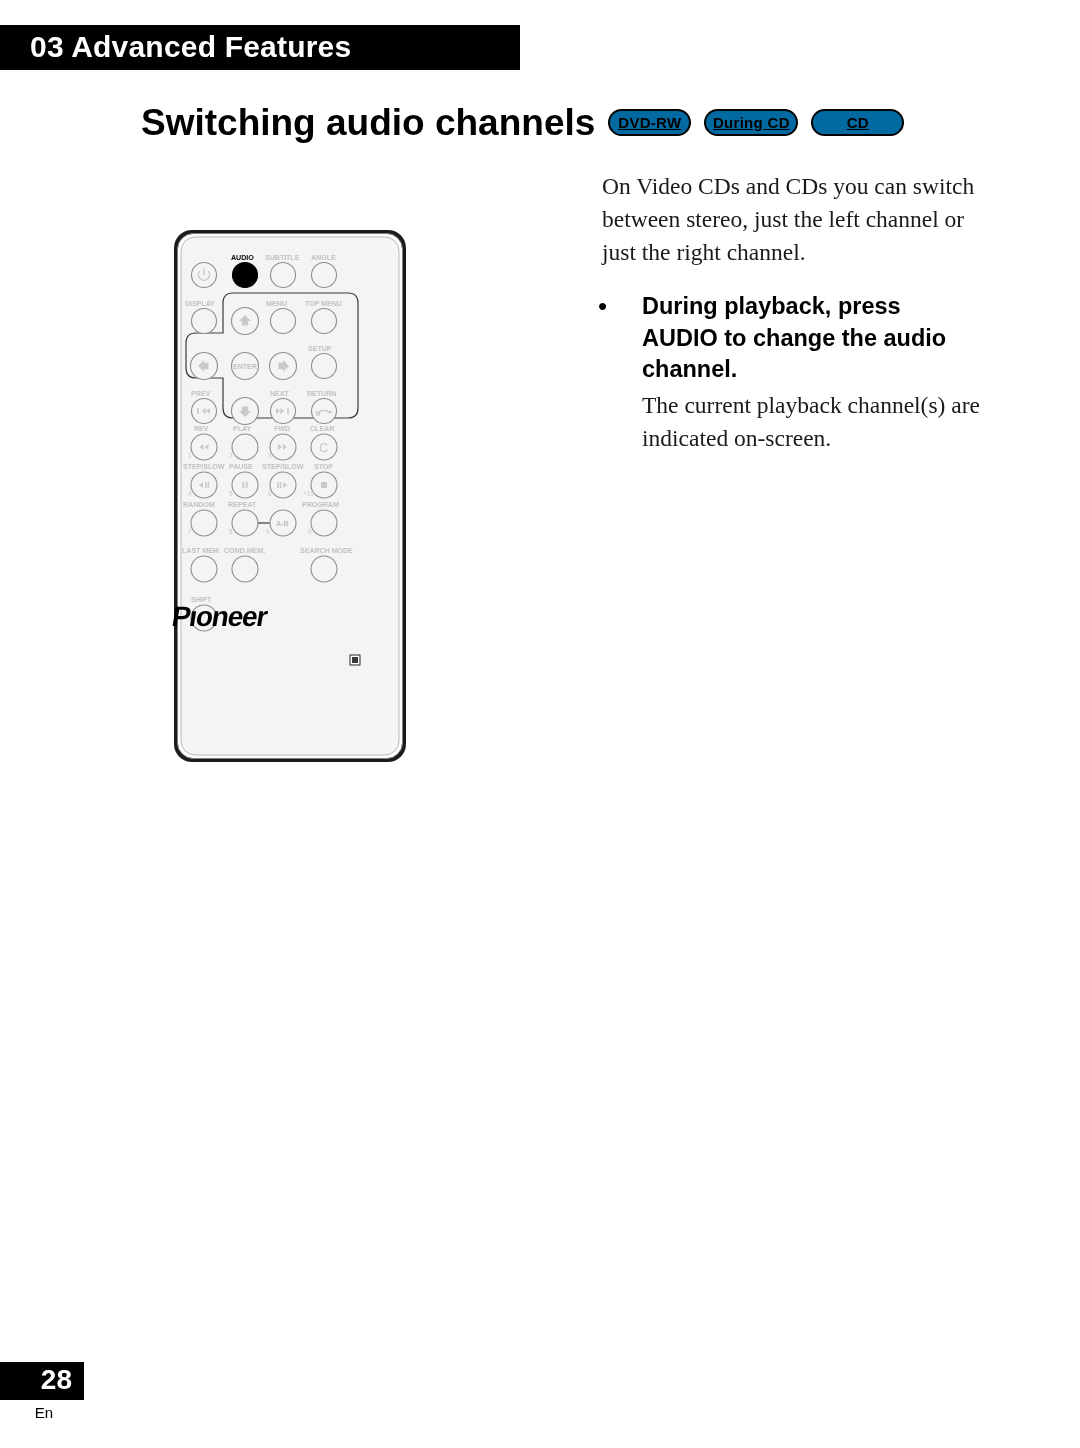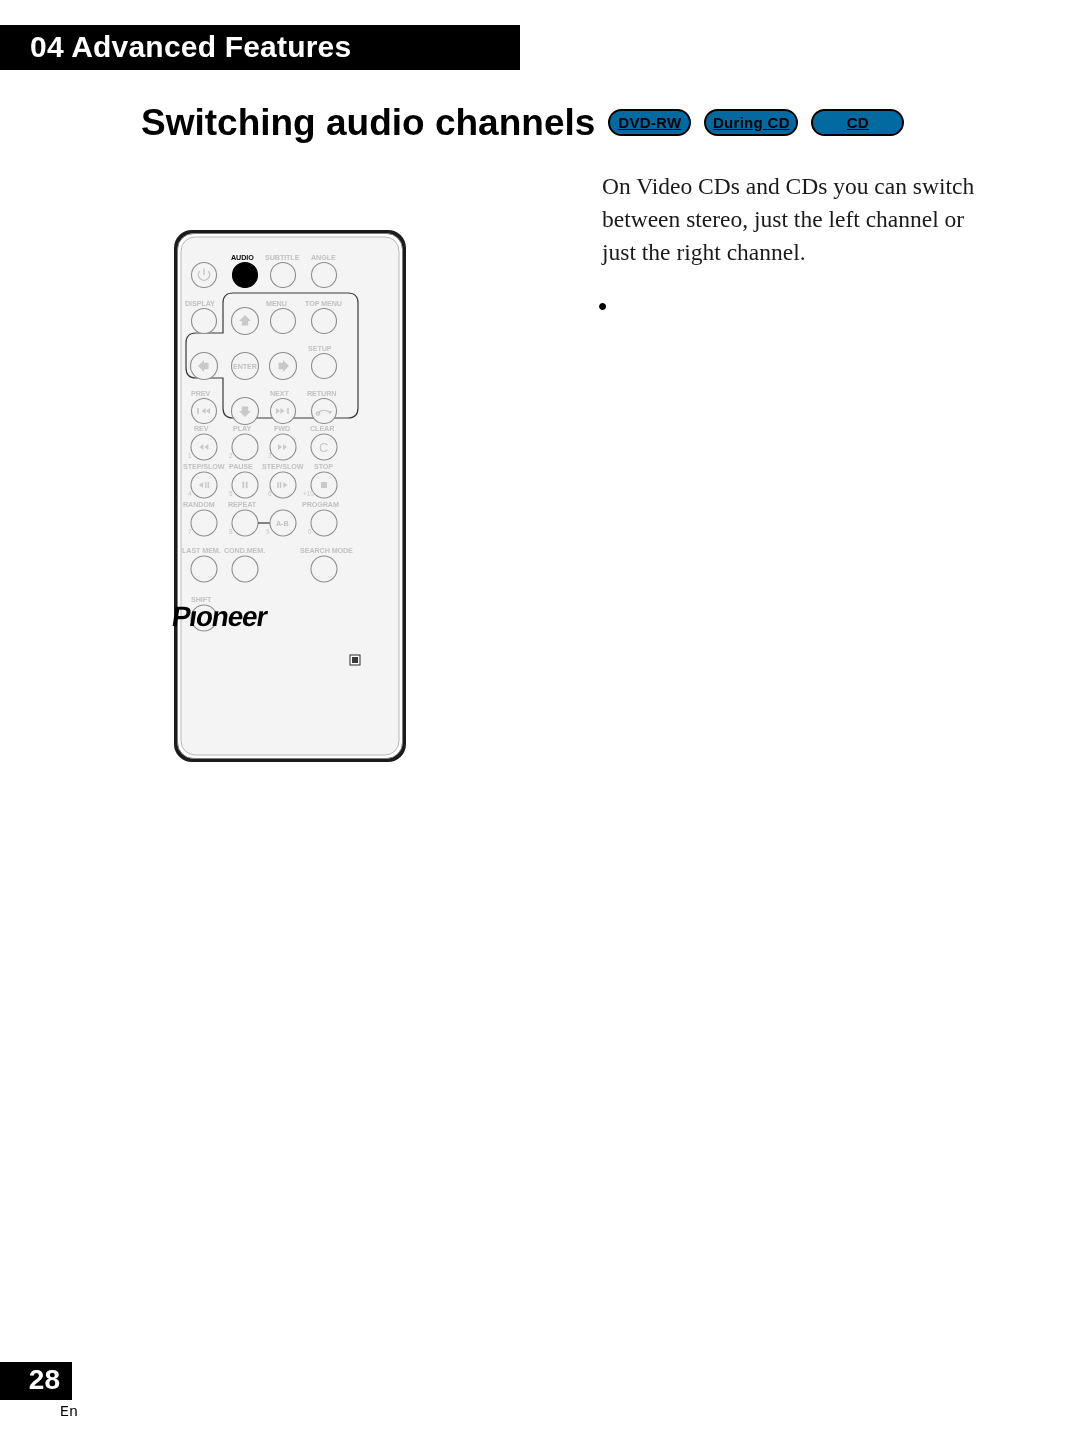--- a/index.html
+++ b/index.html
@@ -126,64 +126,67 @@
     width: 238px;
     height: 540px;
   }
   #remote-figure svg { display: block; }
 
   
   #page-number-box {
     position: absolute;
     left: 0;
     top: 1362px;
-    width: 72px;
+    width: 84px;
     height: 38px;
     background: #000000;
   }
   #page-number-box .pg {
     position: absolute;
     right: 12px;
     top: 50%;
     transform: translateY(-52%);
     color: #ffffff;
     font-family: "Liberation Sans", sans-serif;
     font-weight: bold;
     font-size: 28px;
   }
   #page-lang {
     position: absolute;
     left: 0;
     top: 1404px;
     width: 88px;
     text-align: center;
-    font-family: Liberation Mono, monospace;
+    font-family: Liberation Sans, sans-serif;
     font-size: 15px;
     color: #000;
-    margin-left: 25px;
   }
 </style>
 </head>
 <body>
 
 <div id="chapter-bar">
-  <div class="chap-text">04 Advanced Features</div>
+  <div class="chap-text">03 Advanced Features</div>
 </div>
 
 <div id="section-title-row">
   <div id="section-title">Switching audio channels</div>
   <div class="disc-badge dvdrw">DVD-RW</div>
   <div class="disc-badge videocd">During CD</div>
   <div class="disc-badge cd">CD</div>
 </div>
 
 <div id="body-column">
   <p class="para">On Video CDs and CDs you can switch between stereo, just the left channel or just the right channel.</p>
   <div class="bullet-block">
     <div class="bullet-dot">•</div>
+    <div class="bullet-body">
+      <p class="bullet-head">During playback, press AUDIO to change the audio channel.</p>
+      <p class="bullet-sub">The current playback channel(s) are indicated on-screen.</p>
+    </div>
   </div>
 </div>
 
 <div id="remote-figure">
 <svg viewBox="0 0 238 540" width="238" height="540" xmlns="http://www.w3.org/2000/svg">
   <defs>
     <style>
       .lbl { font-family: "Liberation Sans", sans-serif; font-size: 7.2px; fill: #c2c2c2; font-weight: bold; letter-spacing: -0.1px; }
       .lblDark { font-family: "Liberation Sans", sans-serif; font-size: 7.2px; fill: #0a0a0a; font-weight: bold; letter-spacing: -0.1px; }
       .num { font-family: "Liberation Sans", sans-serif; font-size: 6.4px; fill: #c8c8c8; }

